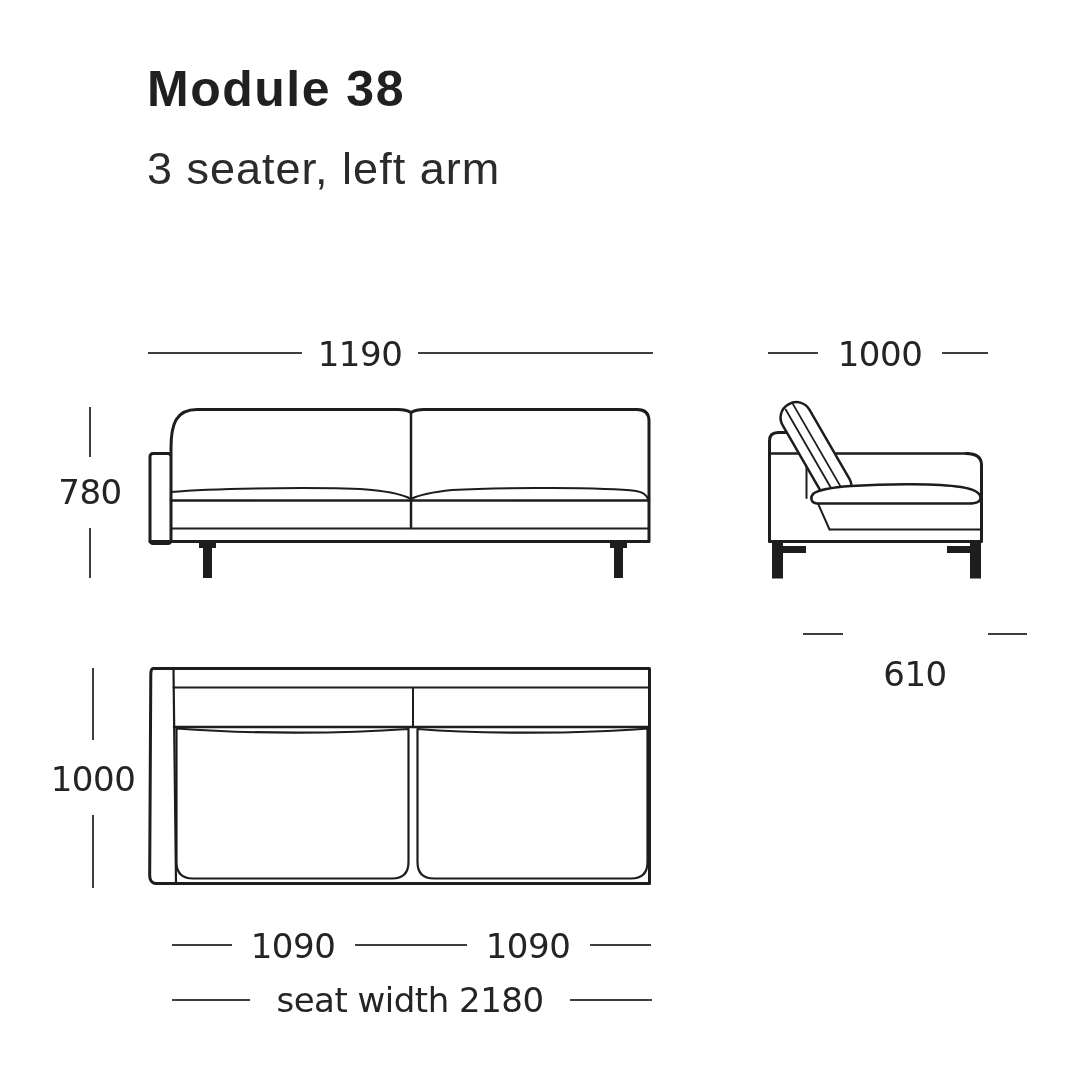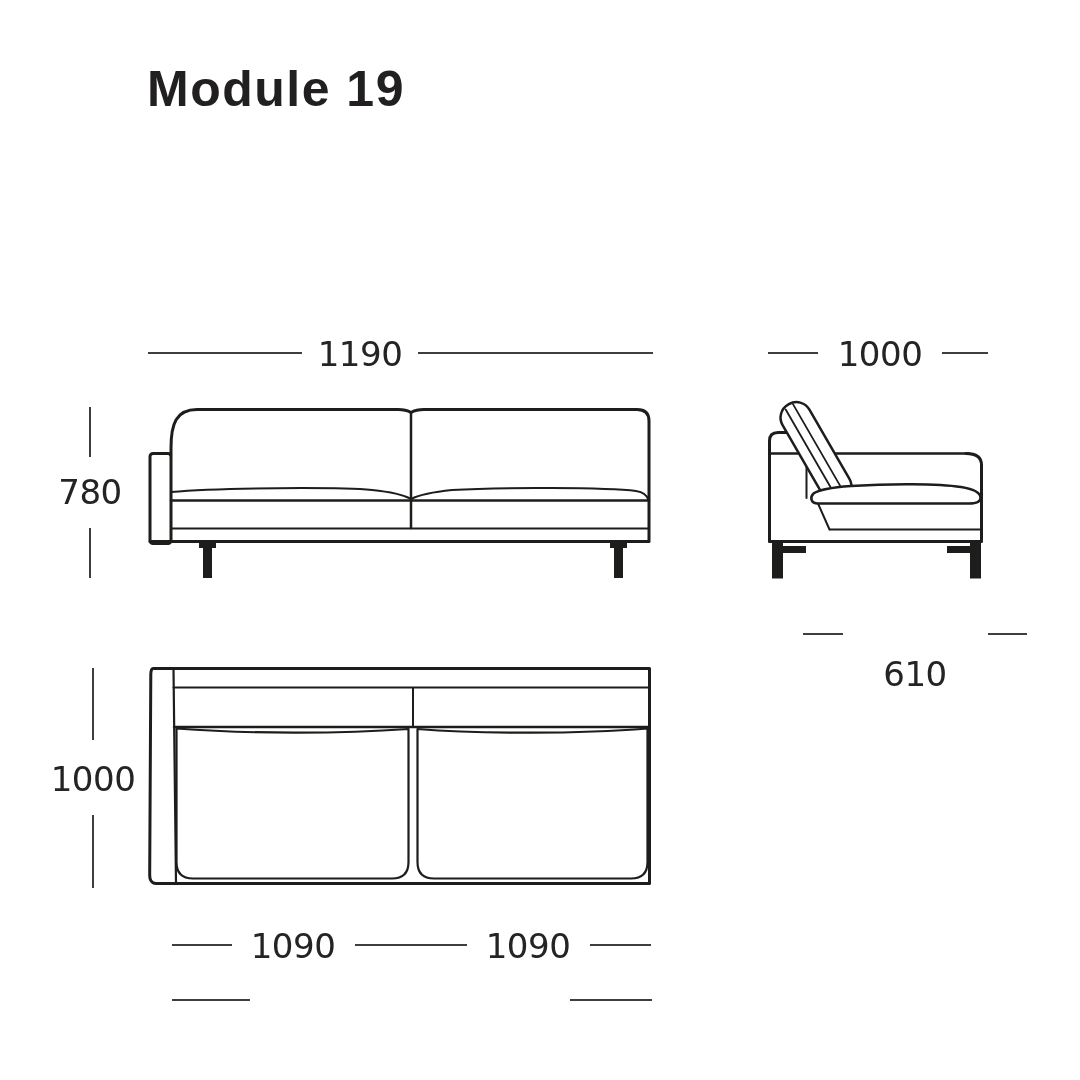--- a/index.html
+++ b/index.html
@@ -26,21 +26,22 @@
   }
   .dimh{position:absolute;height:2px;background:#3e3e3e;}
   .dimv{position:absolute;width:2px;background:#3e3e3e;}
   svg.view{position:absolute;overflow:visible;}
 </style>
 </head>
 <body>
 
 <div class="canvas">
 
-  <h1 class="page-title">Module 19</h1>
+  <h1 class="page-title">Module 38</h1>
+  <div class="page-subtitle">3 seater, left arm</div>
 
   <div class="dimh" style="left:148px;top:352px;width:154px;"></div>
   <div class="dim-label" style="left:360px;top:354px;">1190</div>
   <div class="dimh" style="left:418px;top:352px;width:235px;"></div>
 
   <div class="dimv" style="left:89px;top:407px;height:50px;"></div>
   <div class="dim-label" style="left:90px;top:492px;">780</div>
   <div class="dimv" style="left:89px;top:528px;height:50px;"></div>
 
   <svg class="view" style="left:140px;top:395px;" width="525" height="190" viewBox="140 395 525 190" fill="none" stroke="#1d1d1b" stroke-linecap="round" stroke-linejoin="round">
@@ -123,15 +124,16 @@
     <path stroke-width="2.2" d="M417.5,729 C480,734 580,734 647.5,728.5 L647.5,862 Q647.5,878.5 631,878.5 L434,878.5 Q417.5,878.5 417.5,862 Z"></path>
   </svg>
 
   <div class="dimh" style="left:172px;top:944px;width:60px;"></div>
   <div class="dim-label" style="left:293px;top:946px;">1090</div>
   <div class="dimh" style="left:355px;top:944px;width:112px;"></div>
   <div class="dim-label" style="left:528px;top:946px;">1090</div>
   <div class="dimh" style="left:590px;top:944px;width:61px;"></div>
 
   <div class="dimh" style="left:172px;top:999px;width:78px;"></div>
+  <div class="dim-label" style="left:410px;top:1000px;">seat width 2180</div>
   <div class="dimh" style="left:570px;top:999px;width:82px;"></div>
 
 </div>
 
 </body></html>

